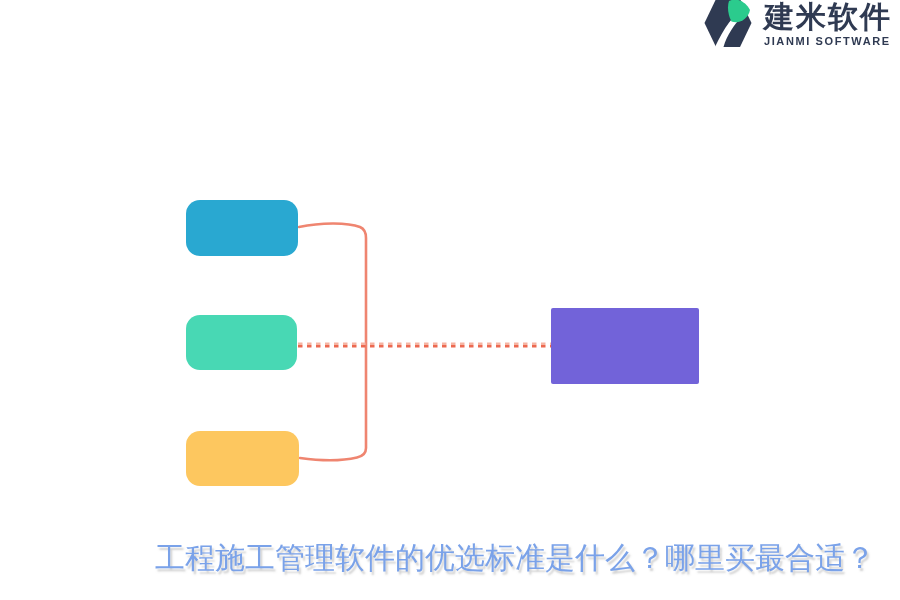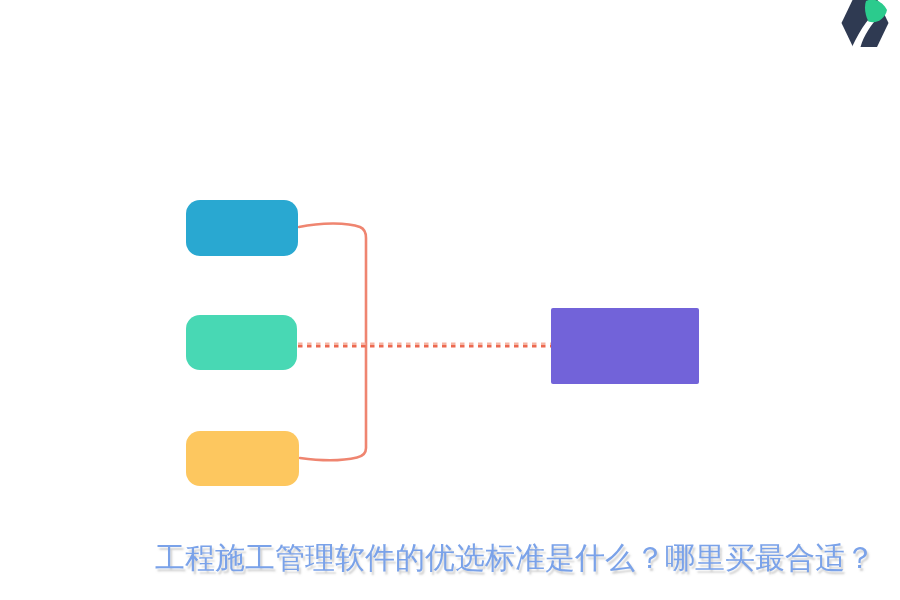--- a/index.html
+++ b/index.html
@@ -98,17 +98,21 @@
                L 84 34
                C 66 54, 52 74, 45 98
                Z" style="fill: rgb(255, 255, 255);"></path>
 
       <path d="M 56 6
                C 72 -2, 90 8, 98 24
                C 94 42, 78 52, 61 47
                C 54 34, 52 18, 56 6
                Z" style="fill: rgb(43, 203, 141);"></path>
     </svg>
+    <div class="logo-textblock">
+      <div class="logo-name" style="color: rgb(47, 58, 82);">建米软件</div>
+      <div class="logo-sub" style="color: rgb(47, 58, 82);">JIANMI SOFTWARE</div>
+    </div>
   </div>
 
   <div class="title" style="color: rgb(122, 162, 233);">工程施工管理软件的优选标准是什么？哪里买最合适？</div>
 
 </div>
 
 </body></html>

